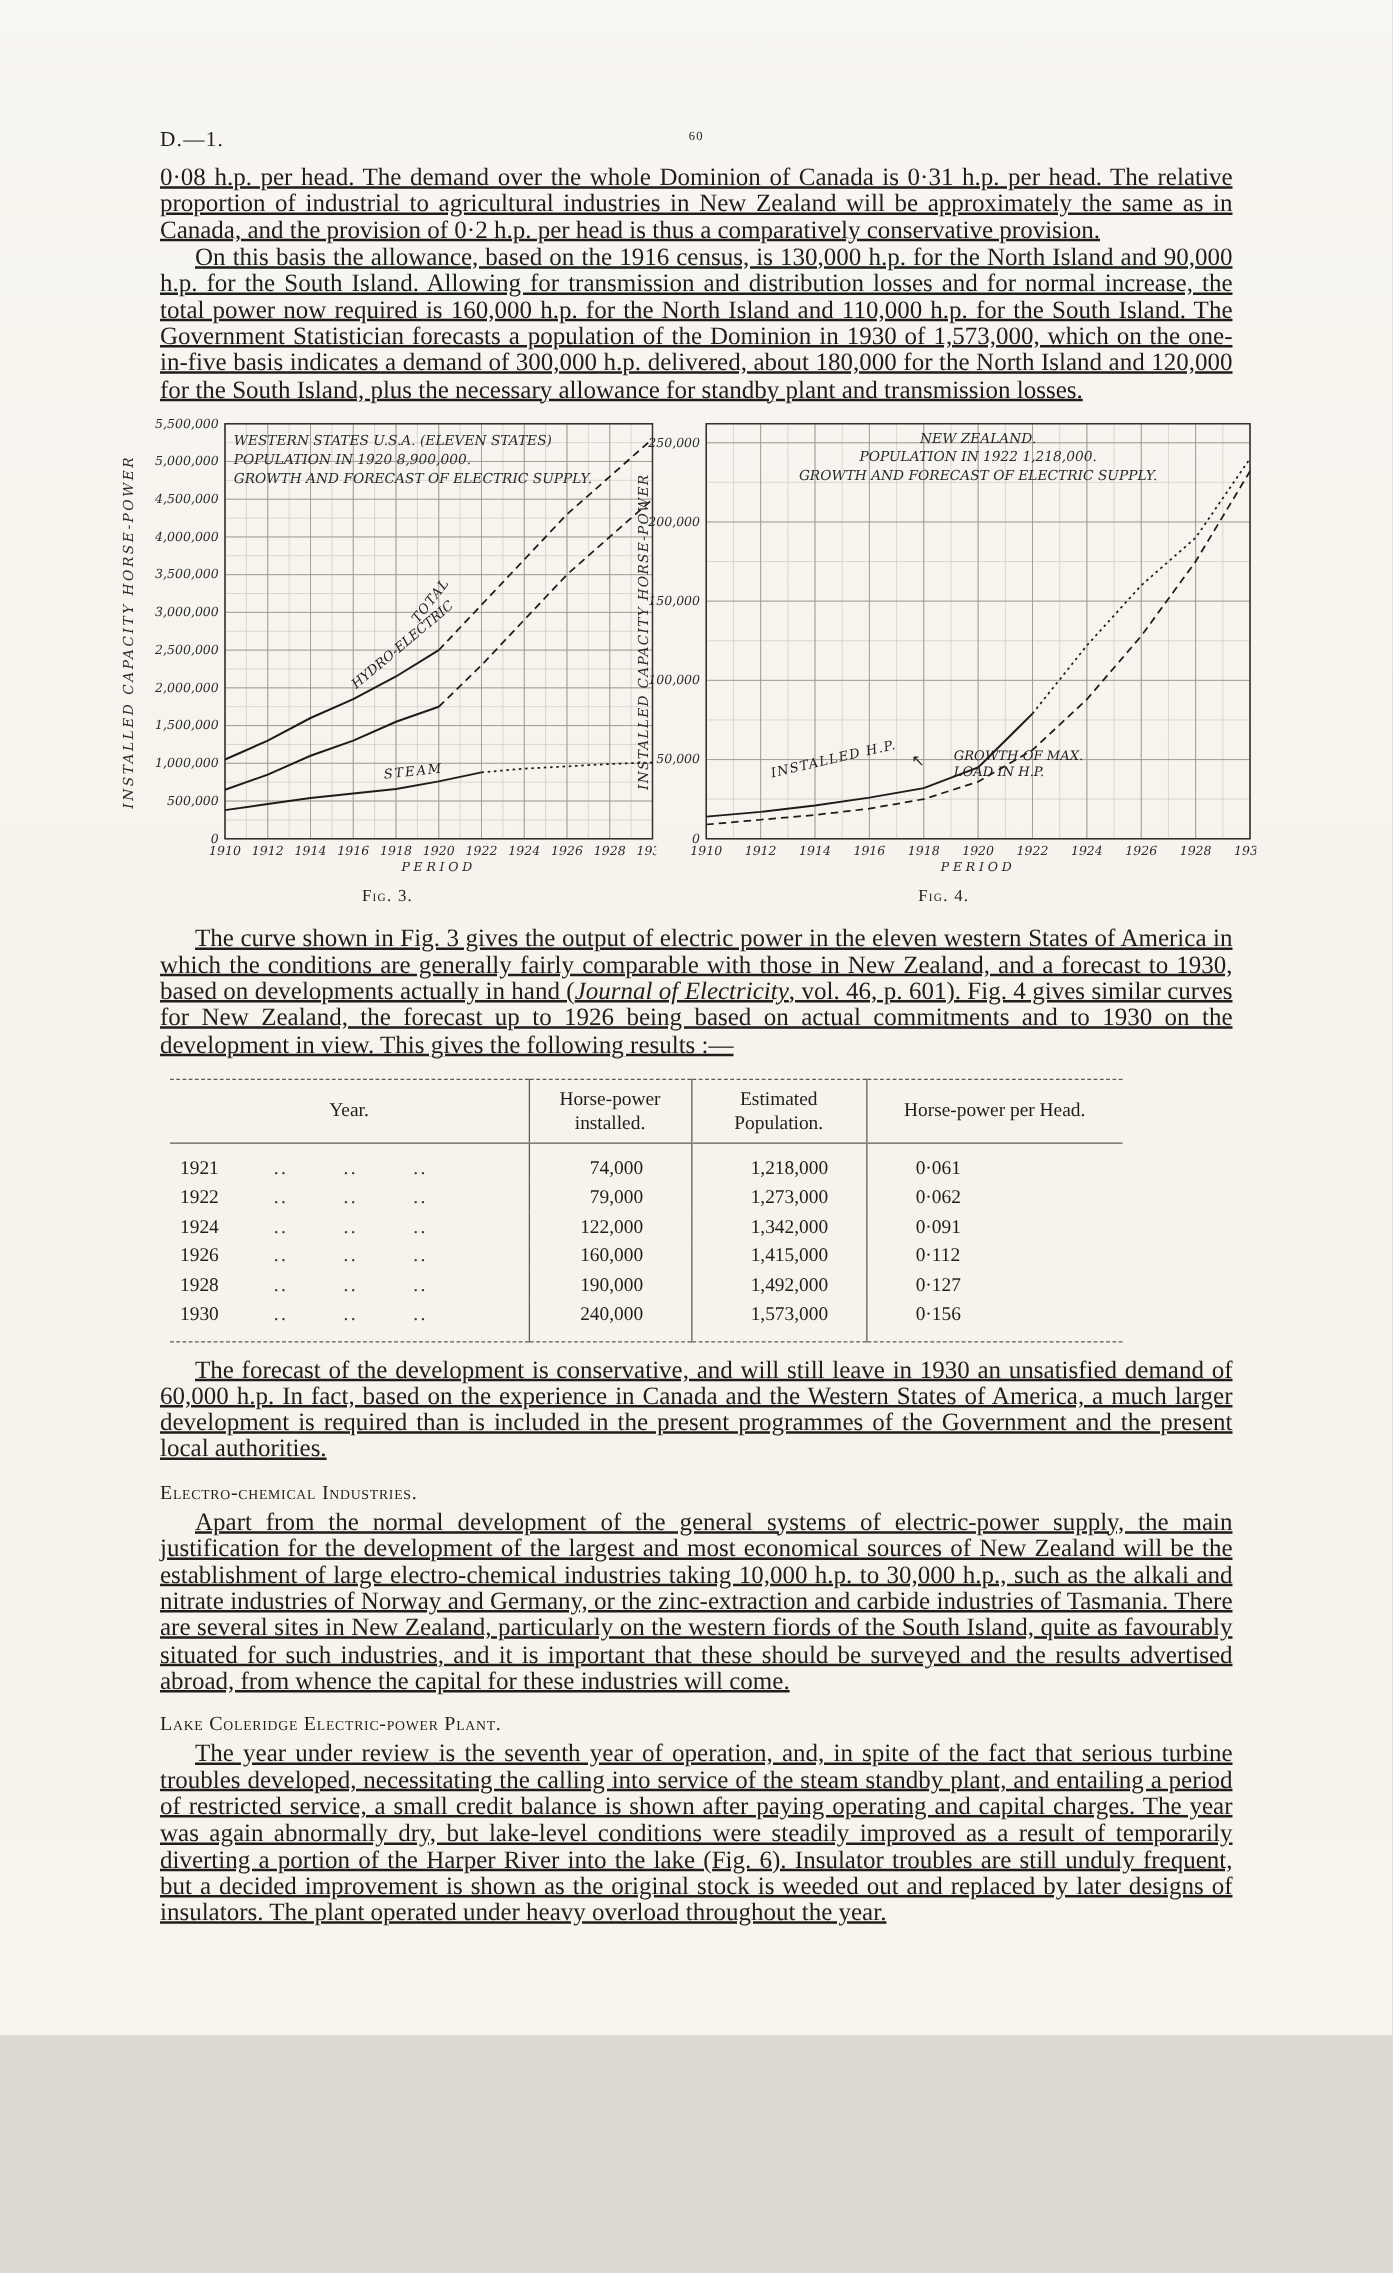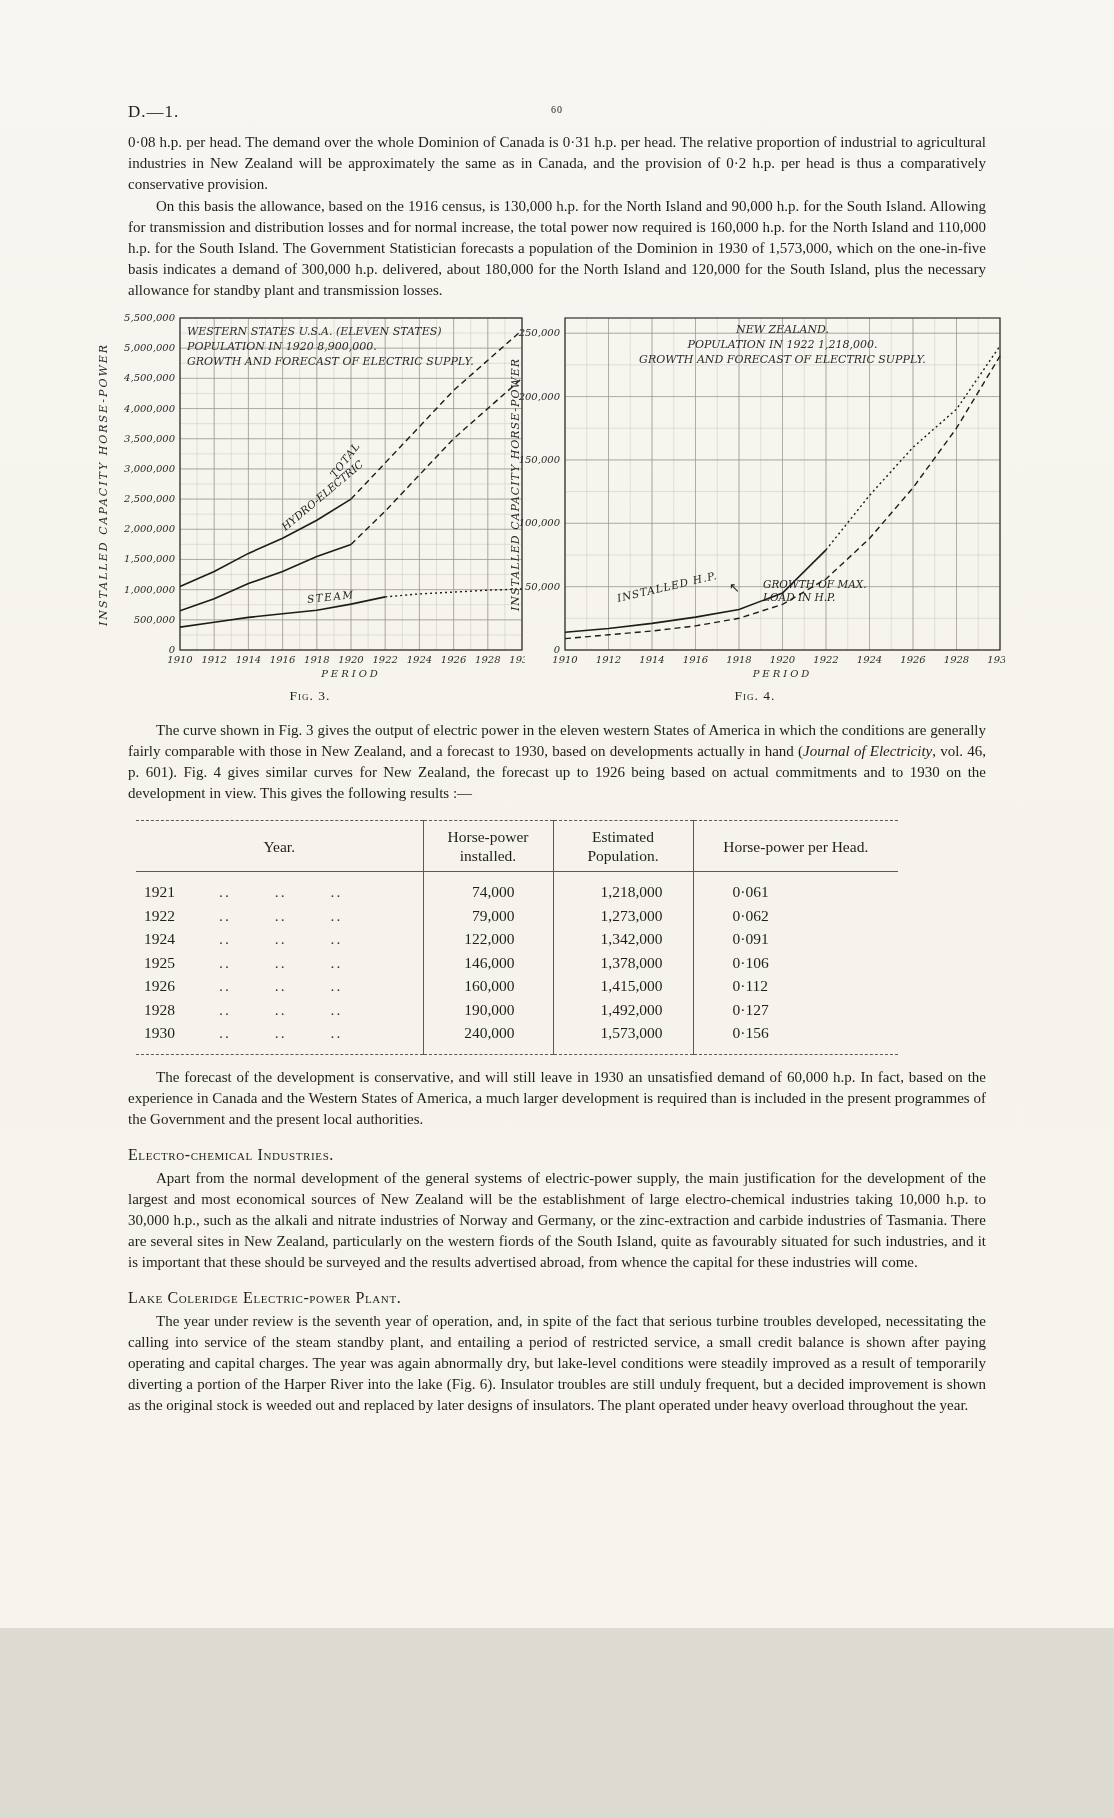--- a/index.html
+++ b/index.html
@@ -7,21 +7,21 @@
   body { background:#dddad2; font-family:"Liberation Serif", serif; }
   .page {
     position:relative; width:1114px; height:1628px; overflow:hidden;
     background:linear-gradient(180deg,#f8f6f0 0%,#f5f3ec 55%,#f6f4ed 100%);
     color:#201e1a;
   }
   .content { position:absolute; left:128px; top:102px; width:858px; }
   .masthead { position:relative; height:30px; }
   .doc-ref { position:absolute; left:0; top:0; font-size:17px; letter-spacing:1px; }
   .page-num { position:absolute; left:0; right:0; top:2px; text-align:center; font-size:10px; letter-spacing:1px; }
-  p.body { font-size:15px; line-height:21.2px; text-align:justify; text-indent:28px; }
+  p.body { font-size:20px; line-height:21.2px; text-align:justify; text-indent:28px;text-decoration:underline; }
   p.no-indent { text-indent:0; }
   .section-heading { text-align:left; font-size:16px; font-variant:small-caps; letter-spacing:0.6px; margin-top:15px; margin-bottom:4px; }
 
   
   .chart-section { position:relative; height:400px; margin-top:8px; }
   .chart { position:absolute; top:0; }
   .chart svg { display:block; }
   .chart svg text.tick { font:italic 10px "DejaVu Serif", serif; fill:#2a2a2a; }
   .ylabel {
     position:absolute; writing-mode:vertical-rl; transform:rotate(180deg);
@@ -306,26 +306,20 @@
             <td>1,273,000</td>
             <td>0·062</td>
           </tr>
           <tr>
             <td class="year-cell"><span>1924</span><span class="dots">..</span><span class="dots">..</span><span class="dots">..</span></td>
             <td>122,000</td>
             <td>1,342,000</td>
             <td>0·091</td>
           </tr>
           <tr>
-            <td class="year-cell"><span>1925</span><span class="dots">..</span><span class="dots">..</span><span class="dots">..</span></td>
-            <td>146,000</td>
-            <td>1,378,000</td>
-            <td>0·106</td>
-          </tr>
-          <tr>
             <td class="year-cell"><span>1926</span><span class="dots">..</span><span class="dots">..</span><span class="dots">..</span></td>
             <td>160,000</td>
             <td>1,415,000</td>
             <td>0·112</td>
           </tr>
           <tr>
             <td class="year-cell"><span>1928</span><span class="dots">..</span><span class="dots">..</span><span class="dots">..</span></td>
             <td>190,000</td>
             <td>1,492,000</td>
             <td>0·127</td>

